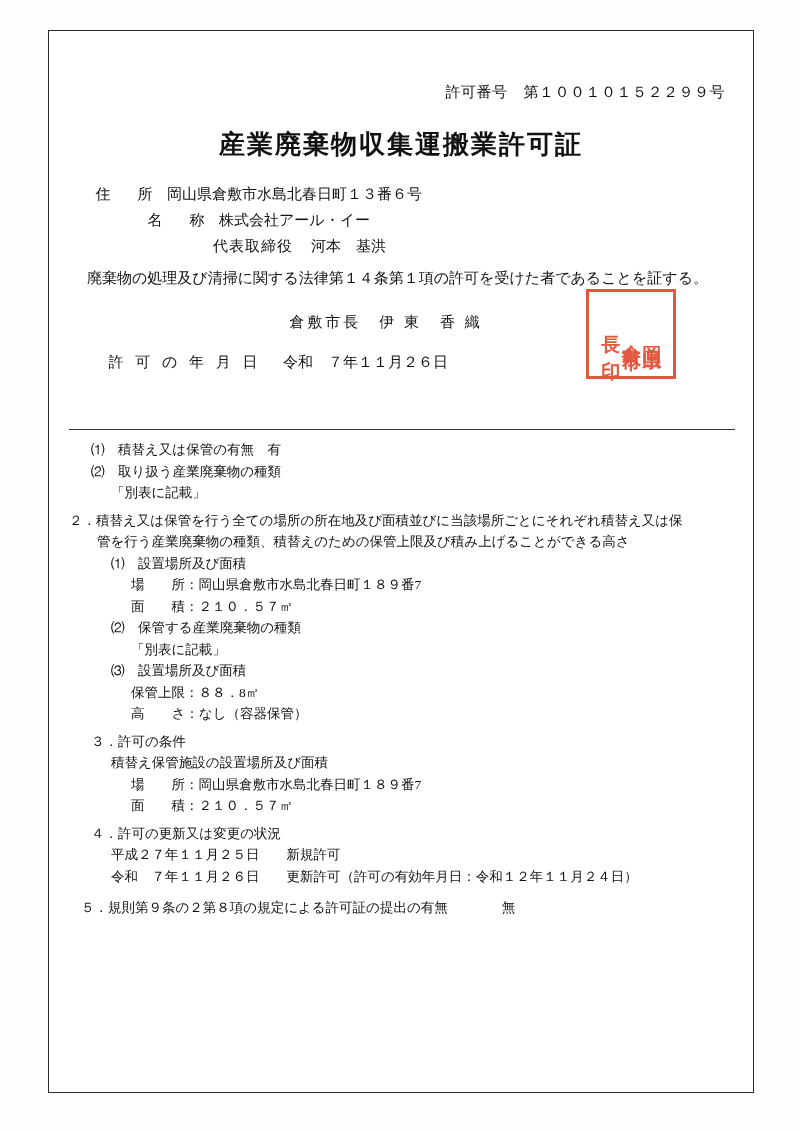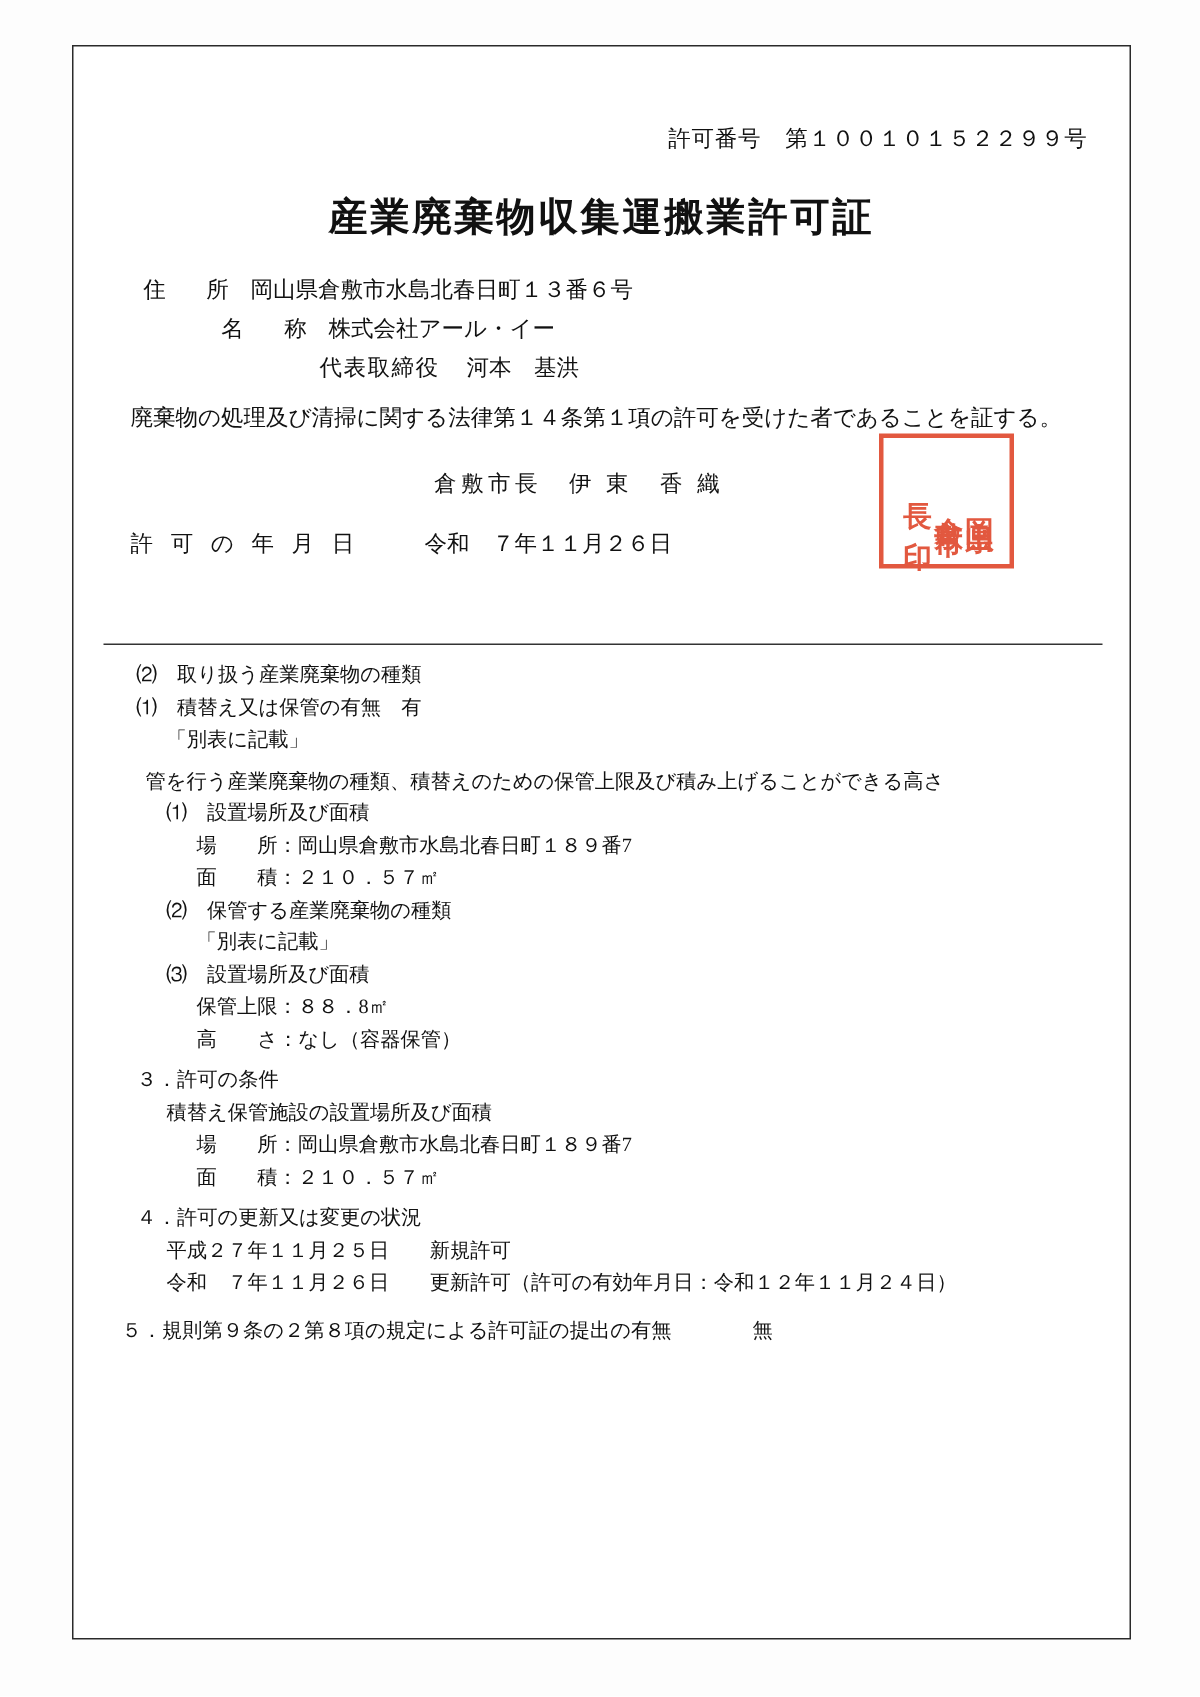--- a/index.html
+++ b/index.html
@@ -121,21 +121,21 @@
     text-orientation: upright;
   }
   .date-row {
     position: absolute;
     left: 38px;
     font-size: 15px;
     white-space: nowrap;
   }
   .date-row.d1 { top: 322px; }
   .date-row.d2 { top: 365px; }
-  .date-label { display: inline-block; letter-spacing: 4px; }
+  .date-label { display: inline-block; letter-spacing: 4px; text-align: center; }
   .date-label.l1 { width: 196px; }
   .date-label.l2 { width: 196px; }
   .divider {
     position: absolute;
     left: 20px;
     top: 398px;
     width: 666px;
     height: 1px;
     background: #333333;
   }
@@ -195,26 +195,27 @@
 
       <div class="date-row d1">
         <span class="date-label l1">許 可 の 年 月 日</span><span>令和　７年１１月２６日</span>
       </div>
 
       <div class="divider"></div>
 
       <div class="body">
 
         <div class="sec">
+          <div class="ind1 nowrap">⑴　積替え又は保管の有無　有</div>
           <div class="ind1 nowrap">⑵　取り扱う産業廃棄物の種類</div>
-          <div class="ind1 nowrap">⑴　積替え又は保管の有無　有</div>
           <div class="ind2 nowrap">「別表に記載」</div>
         </div>
 
         <div class="sec gap-top">
+          <div class="sec-head">２．積替え又は保管を行う全ての場所の所在地及び面積並びに当該場所ごとにそれぞれ積替え又は保</div>
           <div class="wrap2 nowrap">管を行う産業廃棄物の種類、積替えのための保管上限及び積み上げることができる高さ</div>
           <div class="ind2 nowrap">⑴　設置場所及び面積</div>
           <div class="ind3 nowrap">場　　所：岡山県倉敷市水島北春日町１８９番7</div>
           <div class="ind3 nowrap">面　　積：２１０．５７㎡</div>
           <div class="ind2 nowrap">⑵　保管する産業廃棄物の種類</div>
           <div class="ind3 nowrap">「別表に記載」</div>
           <div class="ind2 nowrap">⑶　設置場所及び面積</div>
           <div class="ind3 nowrap">保管上限：８８．8㎡</div>
           <div class="ind3 nowrap">高　　さ：なし（容器保管）</div>
         </div>

